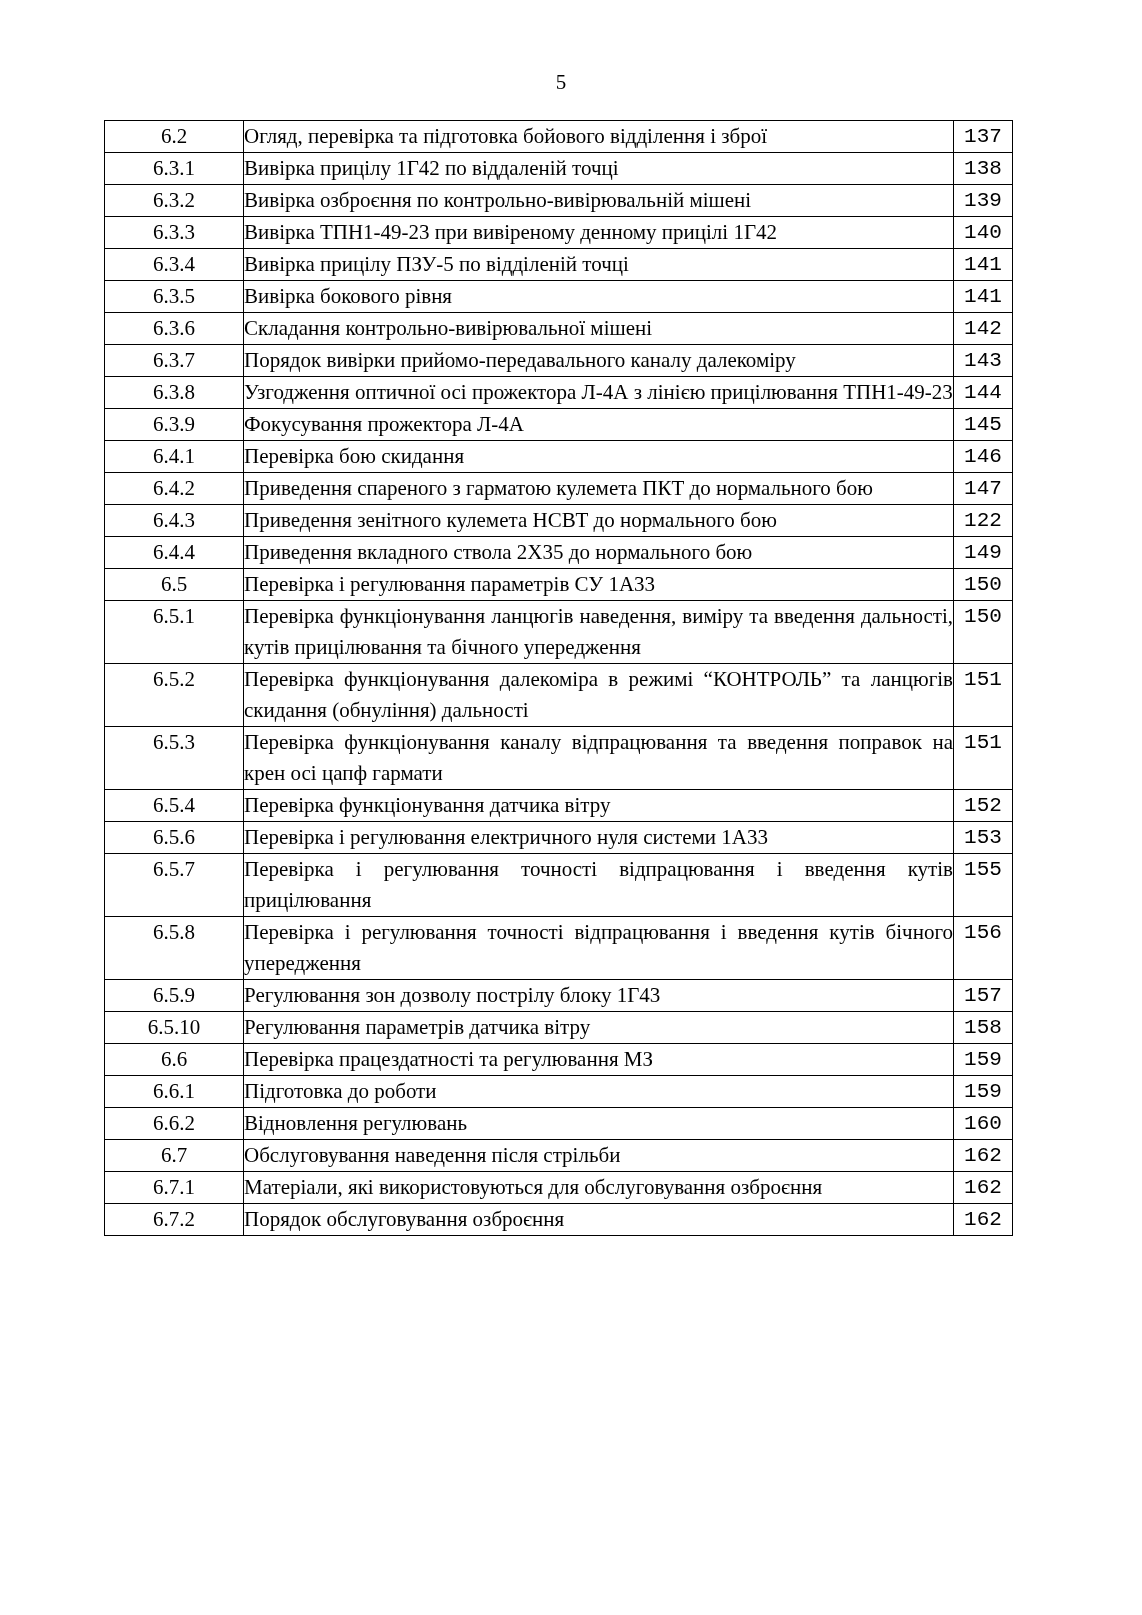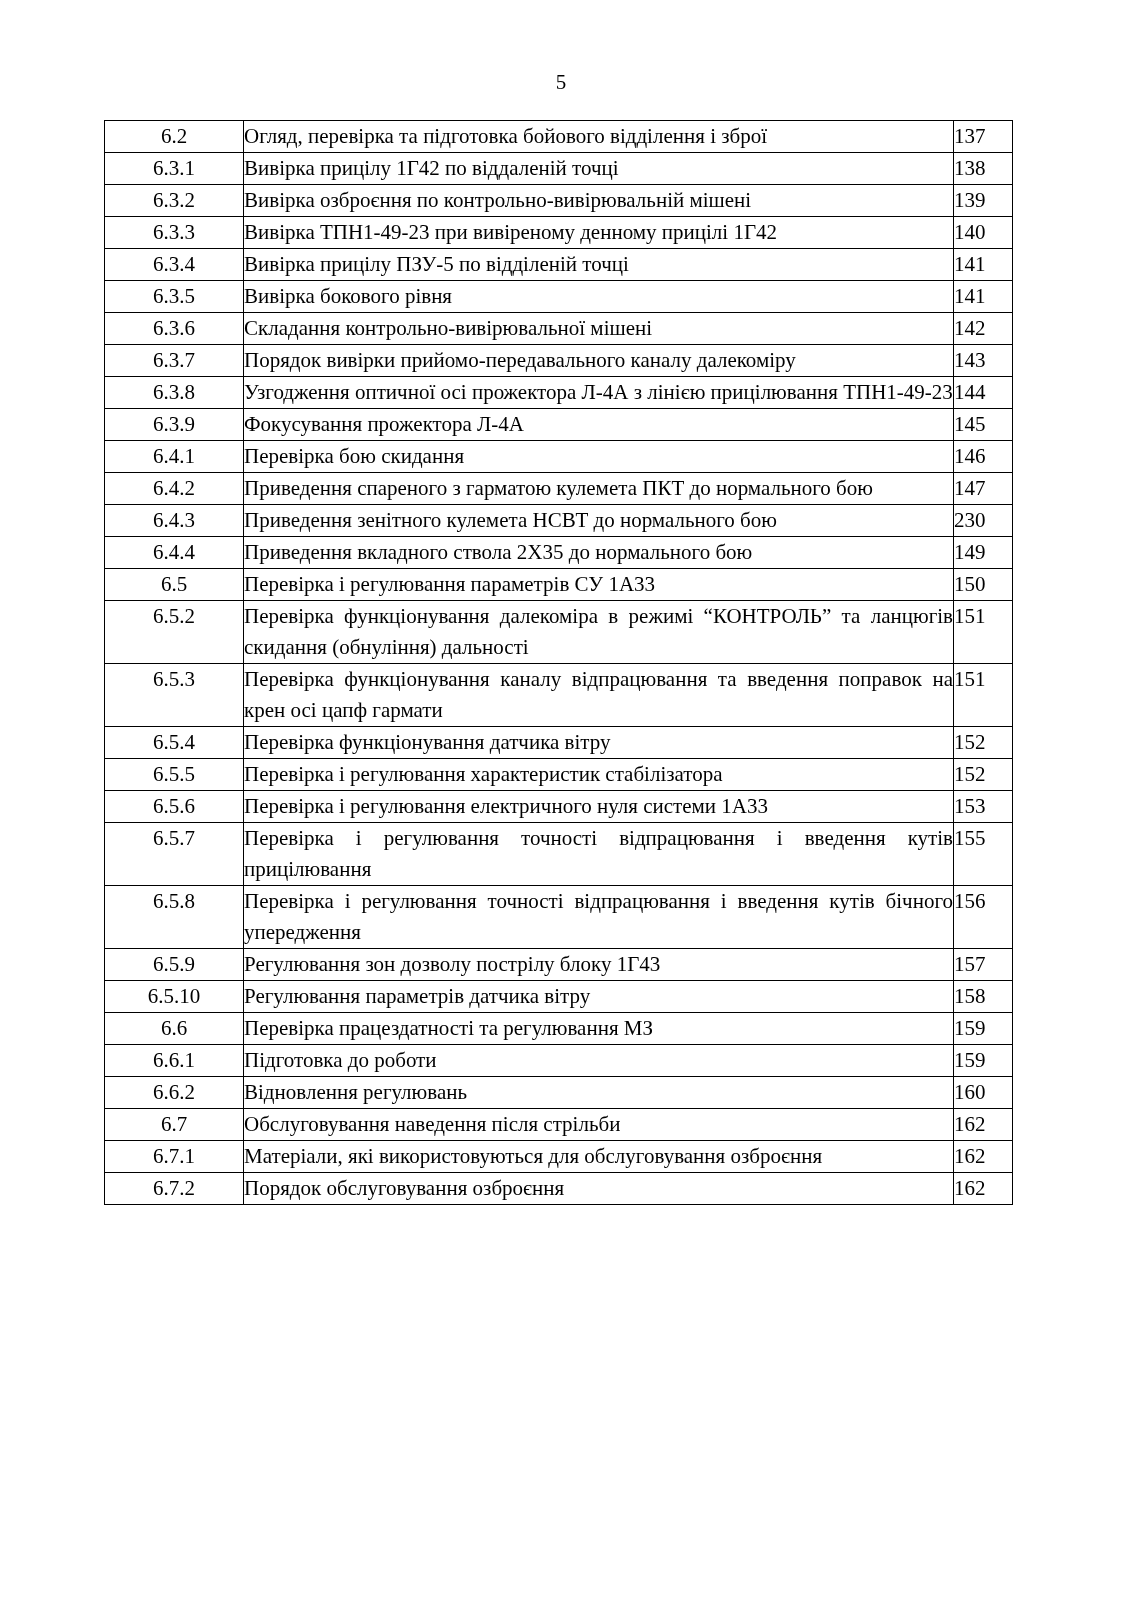--- a/index.html
+++ b/index.html
@@ -59,24 +59,26 @@
     text-align-last: left;
     font-size: 21px;
     line-height: 31px;
     padding: 1px 8px 2px 11px;
     hyphens: none;
   }
   .cell-title.single {
     text-align: center;
   }
   .cell-page {
+    text-align: center;
     font-size: 21px;
     line-height: 31px;
     padding: 1px 3px 2px 3px;
     white-space: nowrap;
+    font-family: Liberation Mono, monospace;
   }
 </style>
 </head>
 <body>
 
 <div class="page">
 
   <div class="page-number">5</div>
 
   <table class="toc-table">
@@ -142,53 +144,53 @@
           <td class="cell-page">146</td>
         </tr>
         <tr>
           <td class="cell-num">6.4.2</td>
           <td class="cell-title">Приведення спареного з гарматою кулемета ПКТ до нормального бою</td>
           <td class="cell-page">147</td>
         </tr>
         <tr>
           <td class="cell-num">6.4.3</td>
           <td class="cell-title single">Приведення зенітного кулемета НСВТ до нормального бою</td>
-          <td class="cell-page">230</td>
+          <td class="cell-page">122</td>
         </tr>
         <tr>
           <td class="cell-num">6.4.4</td>
           <td class="cell-title single">Приведення вкладного ствола 2Х35 до нормального бою</td>
           <td class="cell-page">149</td>
         </tr>
         <tr>
           <td class="cell-num">6.5</td>
           <td class="cell-title single">Перевірка і регулювання параметрів СУ 1А33</td>
           <td class="cell-page">150</td>
         </tr>
         <tr>
+          <td class="cell-num">6.5.1</td>
+          <td class="cell-title">Перевірка функціонування ланцюгів наведення, виміру та введення дальності, кутів прицілювання та бічного упередження</td>
+          <td class="cell-page">150</td>
+        </tr>
+        <tr>
           <td class="cell-num">6.5.2</td>
           <td class="cell-title">Перевірка функціонування далекоміра в режимі “КОНТРОЛЬ” та ланцюгів скидання (обнуління) дальності</td>
           <td class="cell-page">151</td>
         </tr>
         <tr>
           <td class="cell-num">6.5.3</td>
           <td class="cell-title">Перевірка функціонування каналу відпрацювання та введення поправок на крен осі цапф гармати</td>
           <td class="cell-page">151</td>
         </tr>
         <tr>
           <td class="cell-num">6.5.4</td>
           <td class="cell-title single">Перевірка функціонування датчика вітру</td>
           <td class="cell-page">152</td>
         </tr>
         <tr>
-          <td class="cell-num">6.5.5</td>
-          <td class="cell-title single">Перевірка і регулювання характеристик стабілізатора</td>
-          <td class="cell-page">152</td>
-        </tr>
-        <tr>
           <td class="cell-num">6.5.6</td>
           <td class="cell-title single">Перевірка і регулювання електричного нуля системи 1А33</td>
           <td class="cell-page">153</td>
         </tr>
         <tr>
           <td class="cell-num">6.5.7</td>
           <td class="cell-title">Перевірка і регулювання точності відпрацювання і введення кутів прицілювання</td>
           <td class="cell-page">155</td>
         </tr>
         <tr>

